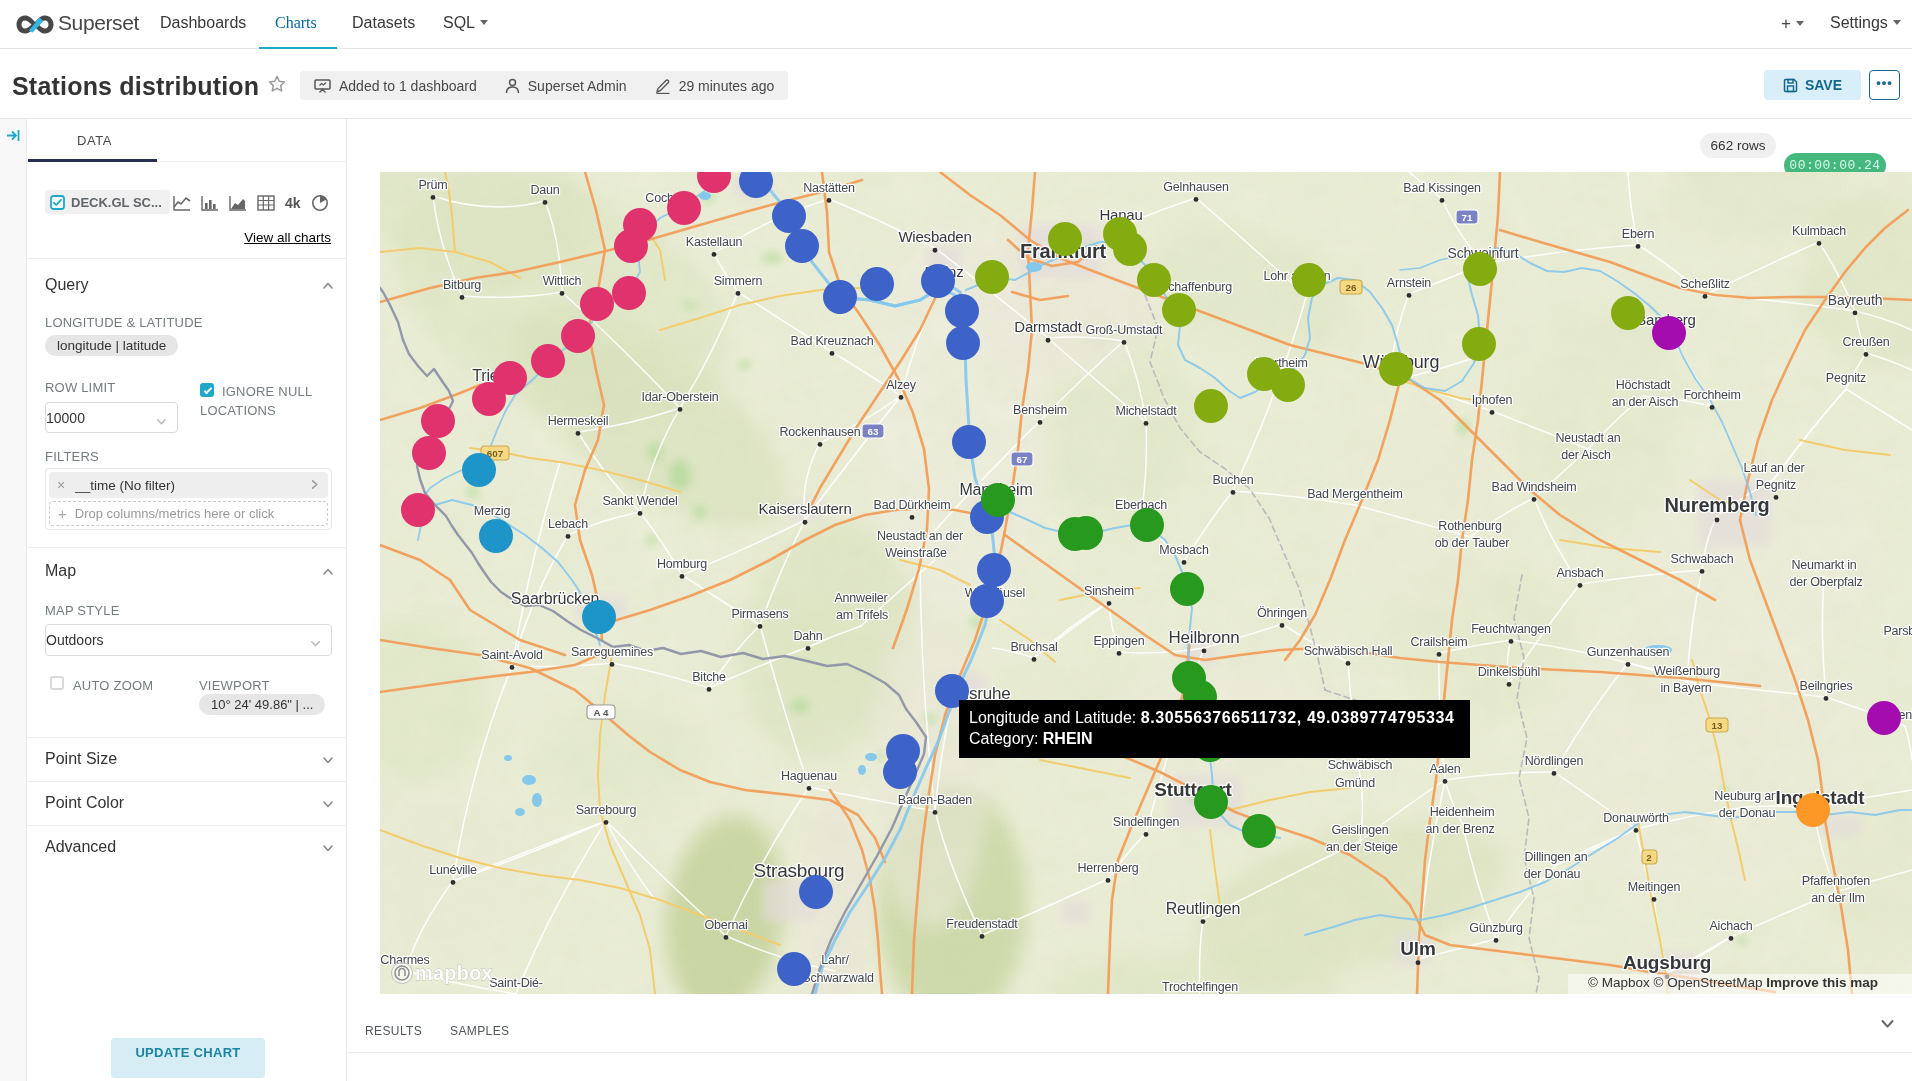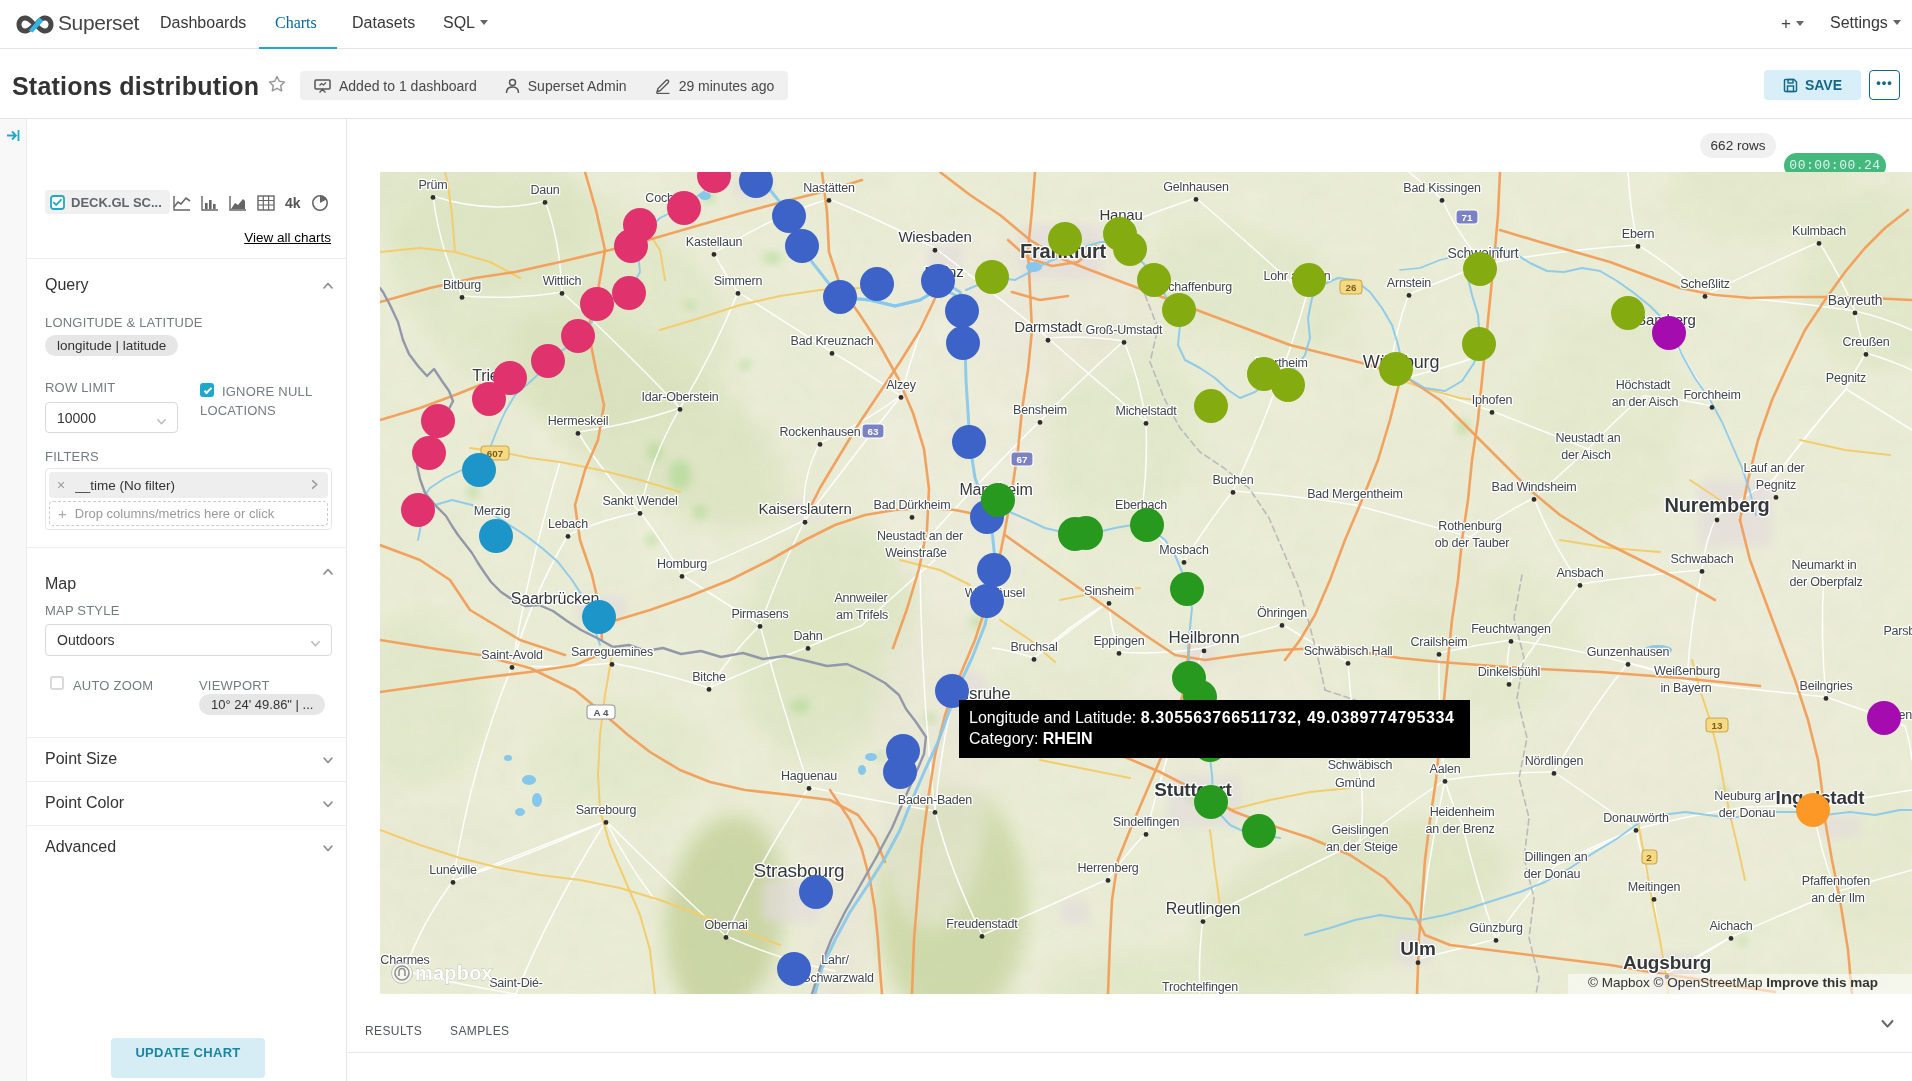--- a/index.html
+++ b/index.html
@@ -52,21 +52,21 @@
 .viewall { position:absolute; right:15px; top:111px; font-size:13.5px; color:#000000;
   text-decoration:underline; }
 .divider { position:absolute; left:0; width:320px; height:1px; background:#ededed; }
 .sechead { position:absolute; left:18px; font-size:16px; color:#333; }
 .chev { position:absolute; width:10px; height:10px; }
 .chev svg { display:block; }
 .smlabel { position:absolute; font-size:13px; color:#747c80; letter-spacing:0.2px; }
 .gpill { position:absolute; background:#e6e6e6; border-radius:12px; font-size:13.5px;
   color:#333; padding:3px 12px; }
 .selbox { position:absolute; border:1px solid #d9d9d9; border-radius:4px; background:#fff;
-  font-size:14px; color:#333; display:flex; align-items:center; padding-left:11px; }
+  font-size:14px; color:#333; display:flex; align-items:center; padding-left:0; }
 .selbox .sc { position:absolute; right:10px; top:50%; margin-top:-4px; }
 .filterbox { position:absolute; left:18px; top:349px; width:287px; border:1px solid #e6e6e6;
   border-radius:4px; padding:3px; }
 .ftpill { height:26px; background:#eee; border-radius:4px; display:flex; align-items:center;
   font-size:13.5px; color:#333; padding:0 8px; }
 .dropbox { margin-top:3px; height:25px; border:1px dashed #ccc; border-radius:4px;
   display:flex; align-items:center; font-size:13px; color:#999; padding:0 8px; }
 .updbtn { position:absolute; left:84px; top:919px; width:154px; height:40px; background:#d7edf6;
   border-radius:4px; color:#1985a0; font-weight:700; font-size:13px; letter-spacing:0.3px;
   text-align:center; line-height:30px; }
@@ -124,20 +124,24 @@
       </svg>SAVE</div>
 <div class="morebtn">•••</div>
 </div>
 <div class="leftstrip">
     <svg style="position:absolute;left:6px;top:9px" width="15" height="15" viewBox="0 0 15 15">
       <path d="M1 7.5 H9 M6 3.5 L10 7.5 L6 11.5" fill="none" stroke="#1fa8c9" stroke-width="1.8"></path>
       <path d="M12.5 2 V13" stroke="#1fa8c9" stroke-width="1.8"></path>
     </svg>
   </div>
 <div class="panel">
+<div class="tabrow">
+      <div class="tablabel">DATA</div>
+      <div class="tabink"></div>
+    </div>
 <div class="vizpill"><svg width="15" height="15" viewBox="0 0 15 15" style="margin-right:6px">
         <rect x="1" y="1" width="13" height="13" rx="2.5" fill="#fff" stroke="#1fa8c9" stroke-width="1.8"></rect>
         <path d="M3.8 7.6 L6.3 10 L11 4.8" fill="none" stroke="#1fa8c9" stroke-width="1.8" stroke-linecap="round" stroke-linejoin="round"></path>
       </svg>DECK.GL SC...</div>
 <div class="vizicons" style="left:146px">
       <svg width="18" height="16" viewBox="0 0 18 16">
         <path d="M1 12 L5 7 L8 9 L13 3 L17 6" fill="none" stroke="#666" stroke-width="1.6"></path>
         <path d="M1 1 V15 H17" fill="none" stroke="#666" stroke-width="1.4"></path>
       </svg>
       <svg width="18" height="16" viewBox="0 0 18 16">
@@ -180,21 +184,21 @@
 <div class="smlabel" style="left:195px;top:265px">IGNORE NULL</div>
 <div class="smlabel" style="left:173px;top:284px">LOCATIONS</div>
 <div class="smlabel" style="left:18px;top:330px">FILTERS</div>
 <div class="filterbox">
       <div class="ftpill"><span style="color:#999;margin-right:10px;font-size:14px">×</span>__time (No filter)<span style="margin-left:auto"><svg width="11" height="11" viewBox="0 0 12 12">
             <path d="M4 2 L8.5 6 L4 10" fill="none" stroke="#999" stroke-width="1.6" stroke-linecap="round" stroke-linejoin="round"></path>
           </svg></span></div>
       <div class="dropbox"><span style="font-size:15px;margin-right:8px;color:#aaa">+</span>Drop columns/metrics here or click</div>
     </div>
 <div class="divider" style="top:428px"></div>
-<div class="sechead" style="top:456px">Map</div>
+<div class="sechead" style="top:443px">Map</div>
 <div class="chev" style="left:295px;top:447px">
       <svg width="12" height="12" viewBox="0 0 12 12">
         <path d="M2 8 L6 3.5 L10 8" fill="none" stroke="#8a8a8a" stroke-width="1.6" stroke-linecap="round" stroke-linejoin="round"></path>
       </svg>
     </div>
 <div class="smlabel" style="left:18px;top:484px">MAP STYLE</div>
 <div class="selbox" style="left:18px;top:505px;width:287px;height:32px">Outdoors<span class="sc"><svg width="11" height="11" viewBox="0 0 12 12">
           <path d="M2 4 L6 8.5 L10 4" fill="none" stroke="#bbb" stroke-width="1.6" stroke-linecap="round" stroke-linejoin="round"></path>
         </svg></span></div>
 <span class="cb" style="position:absolute;left:23px;top:557px;border-color:#d9d9d9"></span>

